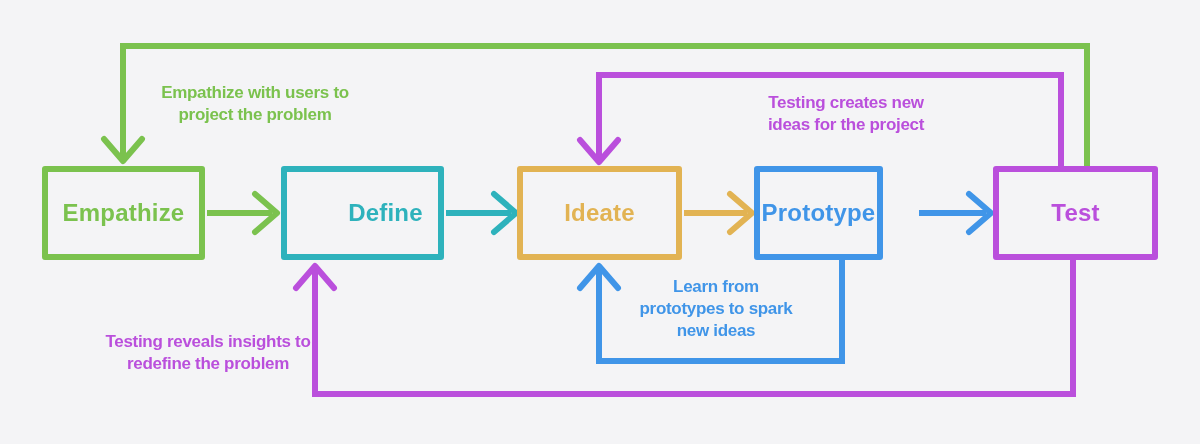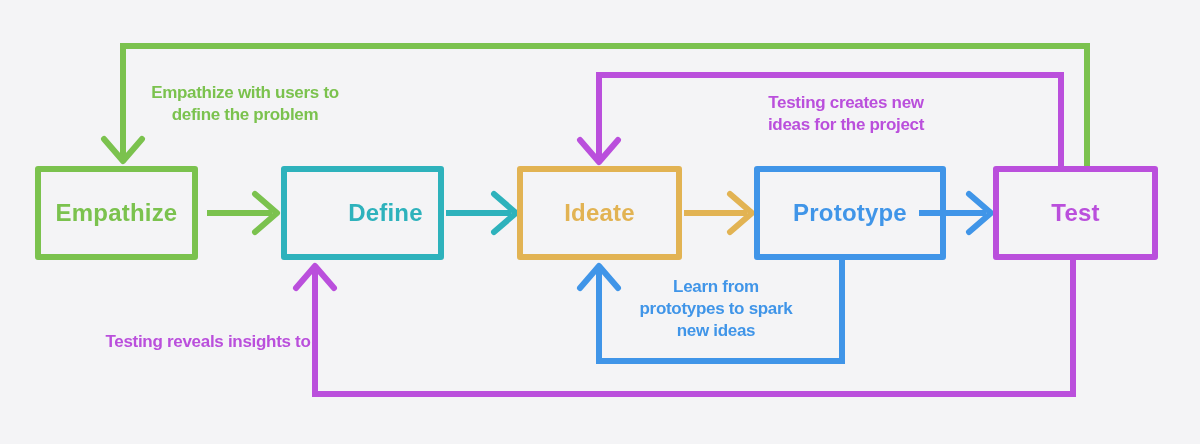--- a/index.html
+++ b/index.html
@@ -70,50 +70,51 @@
     <path class="run s-teal" d="M446 213 H511"></path>
     <path class="chev s-teal" d="M494 194 L516 213 L494 232"></path>
 
     <path class="run s-gold" d="M684 213 H747"></path>
     <path class="chev s-gold" d="M730 194 L752 213 L730 232"></path>
 
     <path class="run s-blue" d="M919 213 H986"></path>
     <path class="chev s-blue" d="M969 194 L991 213 L969 232"></path>
   </svg>
 
-  <div class="stage c-green" style="left:35px;width:163px;">
+  <div class="stage c-green" style="left:42px;width:163px;">
     <span>Empathize</span>
   </div>
   <div class="stage c-teal" style="left:281px;width:163px;padding-left:46px;">
     <span>Define</span>
   </div>
   <div class="stage c-gold" style="left:517px;width:165px;">
     <span>Ideate</span>
   </div>
-  <div class="stage c-blue" style="left:754px;width:192px;">
+  <div class="stage c-blue" style="left:754px;width:129px;">
     <span>Prototype</span>
   </div>
   <div class="stage c-purple" style="left:993px;width:165px;">
     <span>Test</span>
   </div>
 
-  <div class="note t-green" style="left:125px;top:82px;width:240px;">
+  <div class="note t-green" style="left:135px;top:82px;width:240px;">
     <div>Empathize with users to</div>
-    <div>define the problem</div>
+    <div>project the problem</div>
   </div>
 
 
   <div class="note t-blue" style="left:601px;top:276px;width:230px;">
     <div>Learn from</div>
     <div>prototypes to spark</div>
     <div>new ideas</div>
   </div>
 
   <div class="note t-purple" style="left:731px;top:92px;width:230px;">
     <div>Testing creates new</div>
     <div>ideas for the project</div>
   </div>
 
   <div class="note t-purple" style="left:83px;top:331px;width:250px;text-align:center;">
     <div>Testing reveals insights to</div>
+    <div>redefine the problem</div>
   </div>
 
 </div>
 
 </body></html>

